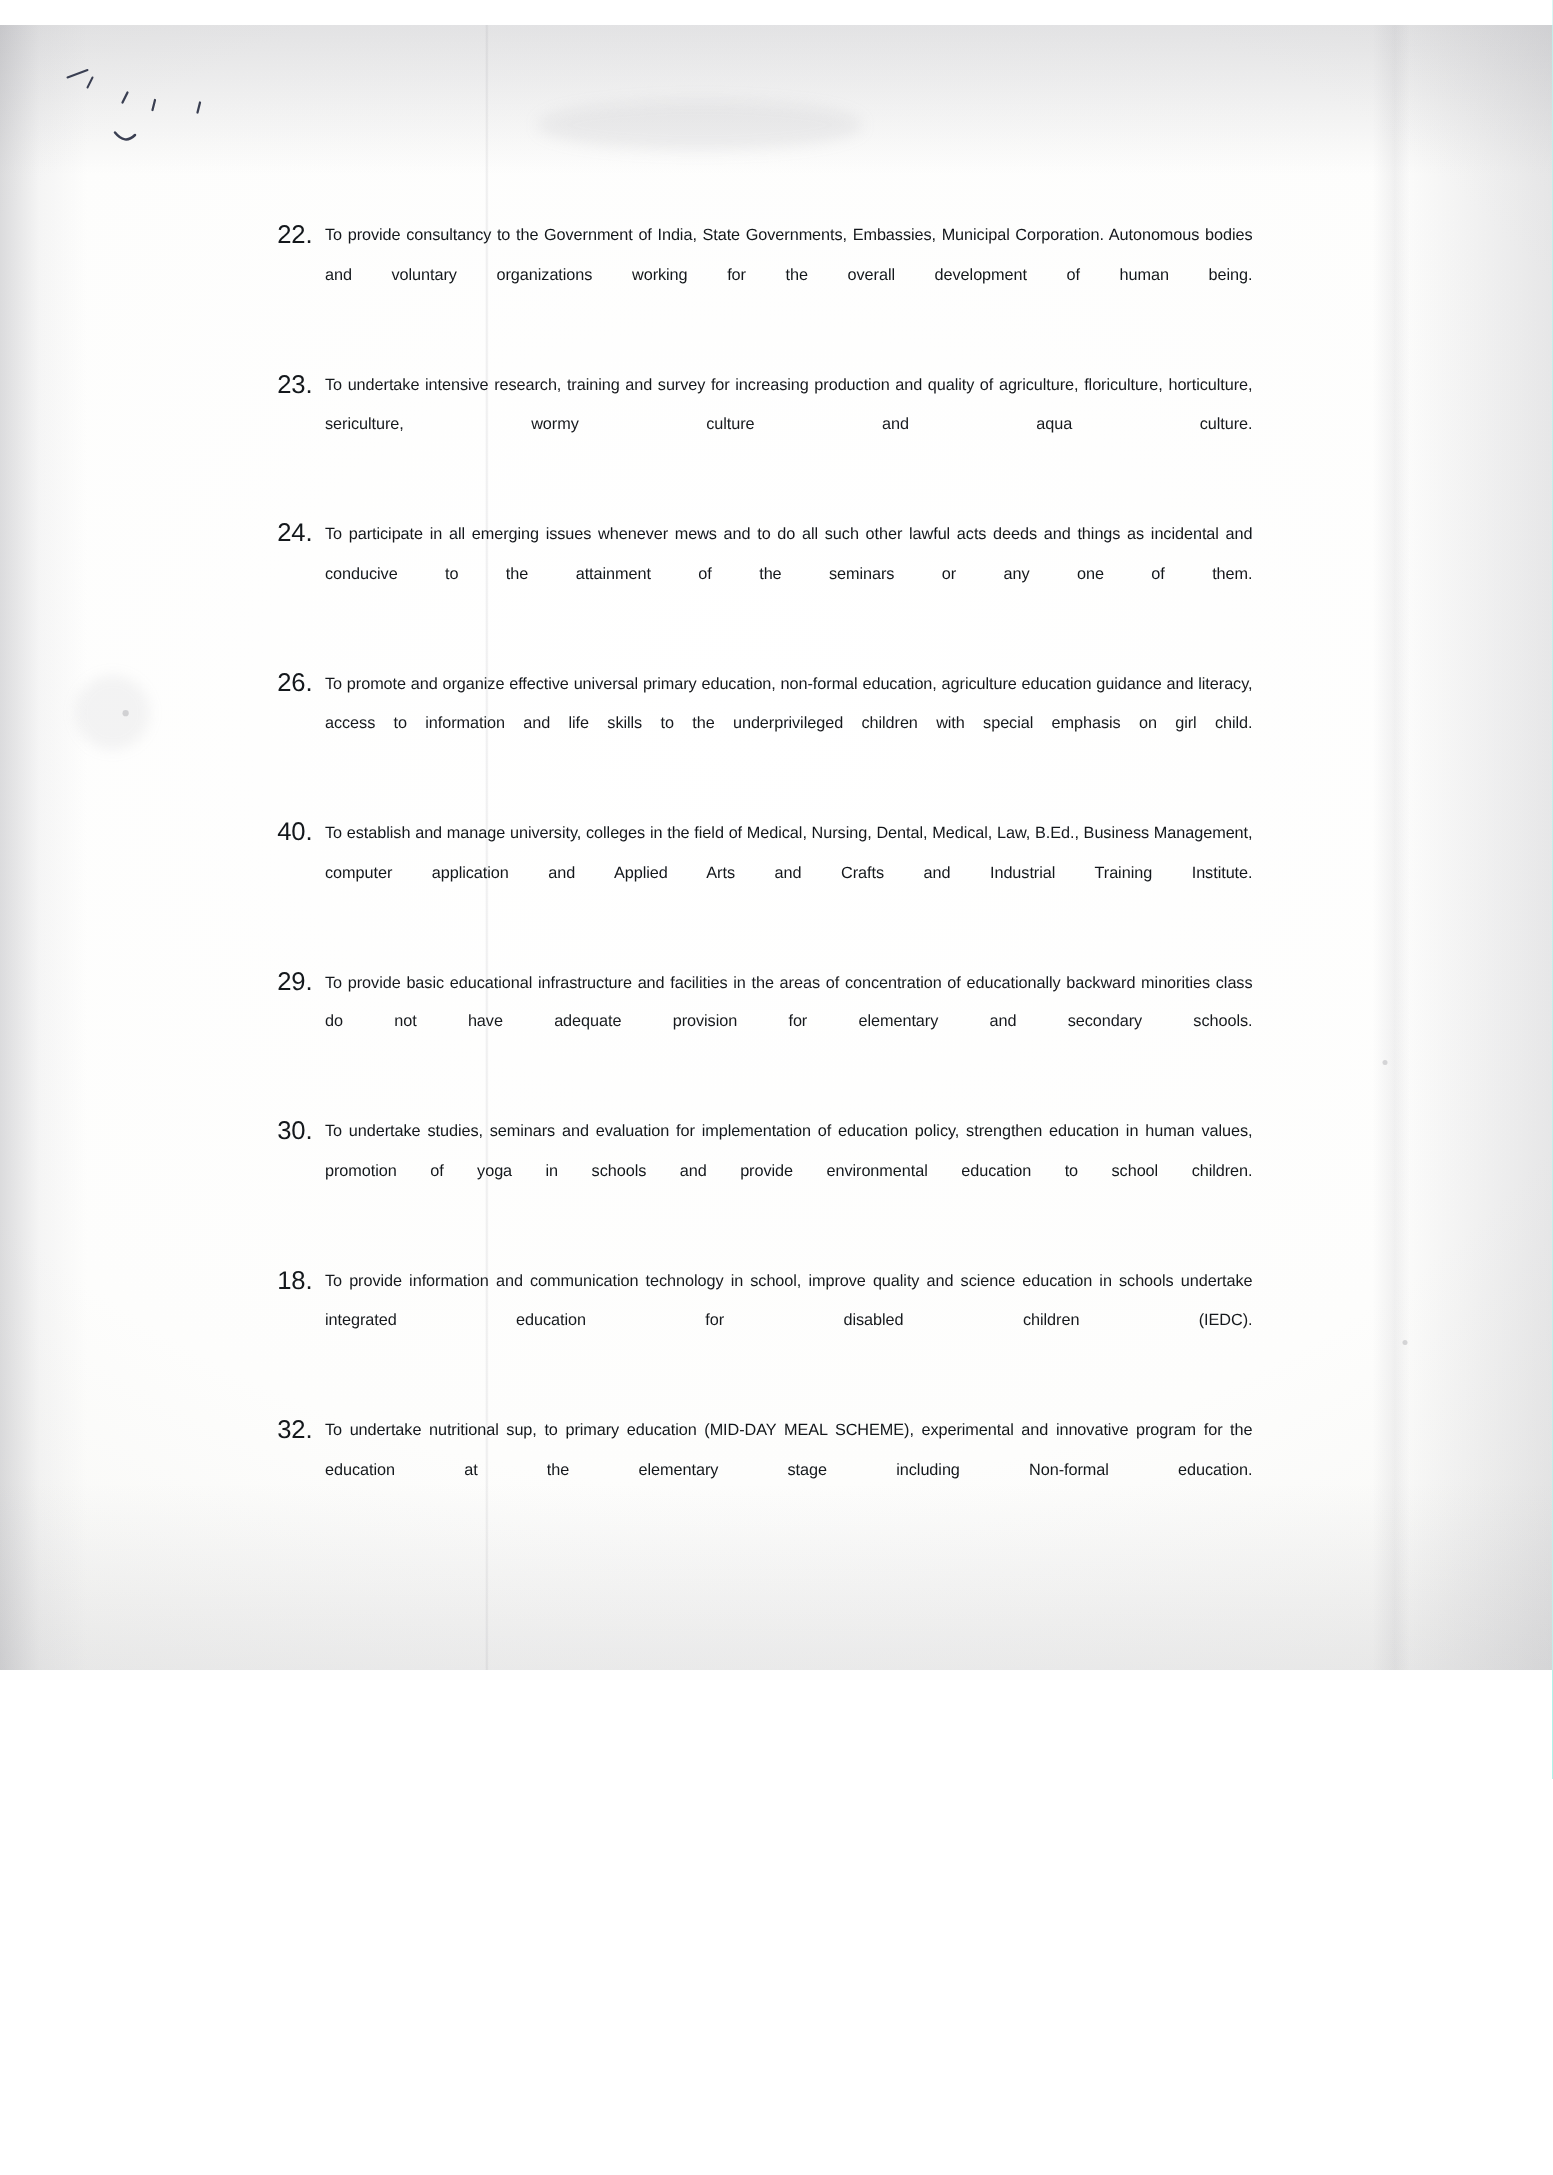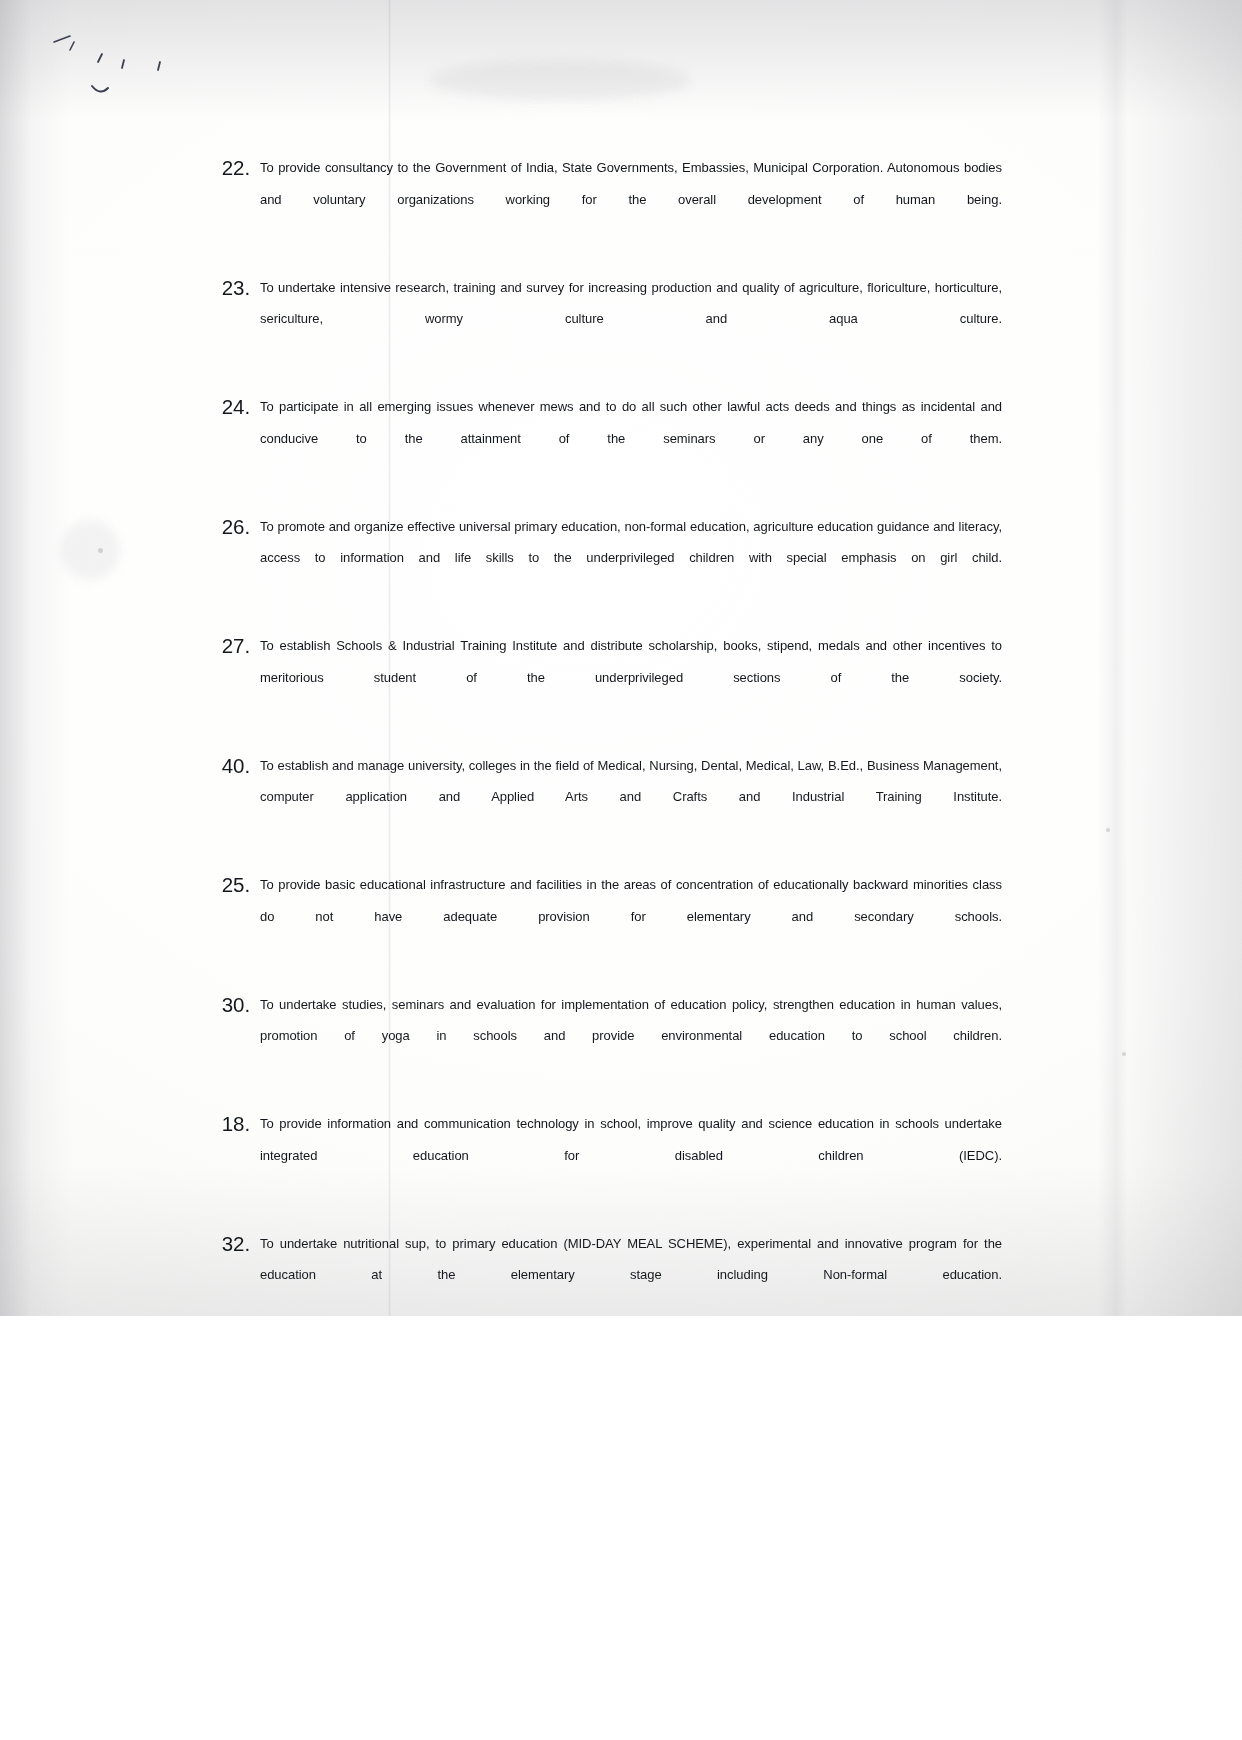--- a/index.html
+++ b/index.html
@@ -8,20 +8,21 @@
     background: #ffffff;
   }
 
   .page {
     position: relative;
     width: 1242px;
     height: 1316px;
     overflow: hidden;
     background: #5eead4;
     font-family: "Liberation Sans", sans-serif;
+    margin-top: 20px;
   }
 
   
   .paper-base {
     position: absolute;
     inset: 0;
     background:
       radial-gradient(ellipse 120% 90% at 48% 42%, #ffffff 0%, #fdfdfc 52%, #f6f6f4 78%, #eeeeec 100%);
   }
   .scan-shadow-left {
@@ -220,29 +221,25 @@
       </li>
       <li class="clause">
         <span class="clause-num">24.</span>
         <span class="clause-text">To participate in all emerging issues whenever mews and to do all such other lawful acts deeds and things as incidental and conducive to the attainment of the seminars or any one of them.</span>
       </li>
       <li class="clause">
         <span class="clause-num">26.</span>
         <span class="clause-text">To promote and organize effective universal primary education, non-formal education, agriculture education guidance and literacy, access to information and life skills to the underprivileged children with special emphasis on girl child.</span>
       </li>
       <li class="clause">
-        <span class="clause-num">27.</span>
-        <span class="clause-text">To establish Schools &amp; Industrial Training Institute and distribute scholarship, books, stipend, medals and other incentives to meritorious student of the underprivileged sections of the society.</span>
-      </li>
-      <li class="clause">
         <span class="clause-num">40.</span>
         <span class="clause-text">To establish and manage university, colleges in the field of Medical, Nursing, Dental, Medical, Law, B.Ed., Business Management, computer application and Applied Arts and Crafts and Industrial Training Institute.</span>
       </li>
       <li class="clause">
-        <span class="clause-num">25.</span>
+        <span class="clause-num">29.</span>
         <span class="clause-text">To provide basic educational infrastructure and facilities in the areas of concentration of educationally backward minorities class do not have adequate provision for elementary and secondary schools.</span>
       </li>
       <li class="clause">
         <span class="clause-num">30.</span>
         <span class="clause-text">To undertake studies, seminars and evaluation for implementation of education policy, strengthen education in human values, promotion of yoga in schools and provide environmental education to school children.</span>
       </li>
       <li class="clause">
         <span class="clause-num">18.</span>
         <span class="clause-text">To provide information and communication technology in school, improve quality and science education in schools undertake integrated education for disabled children (IEDC).</span>
       </li>

